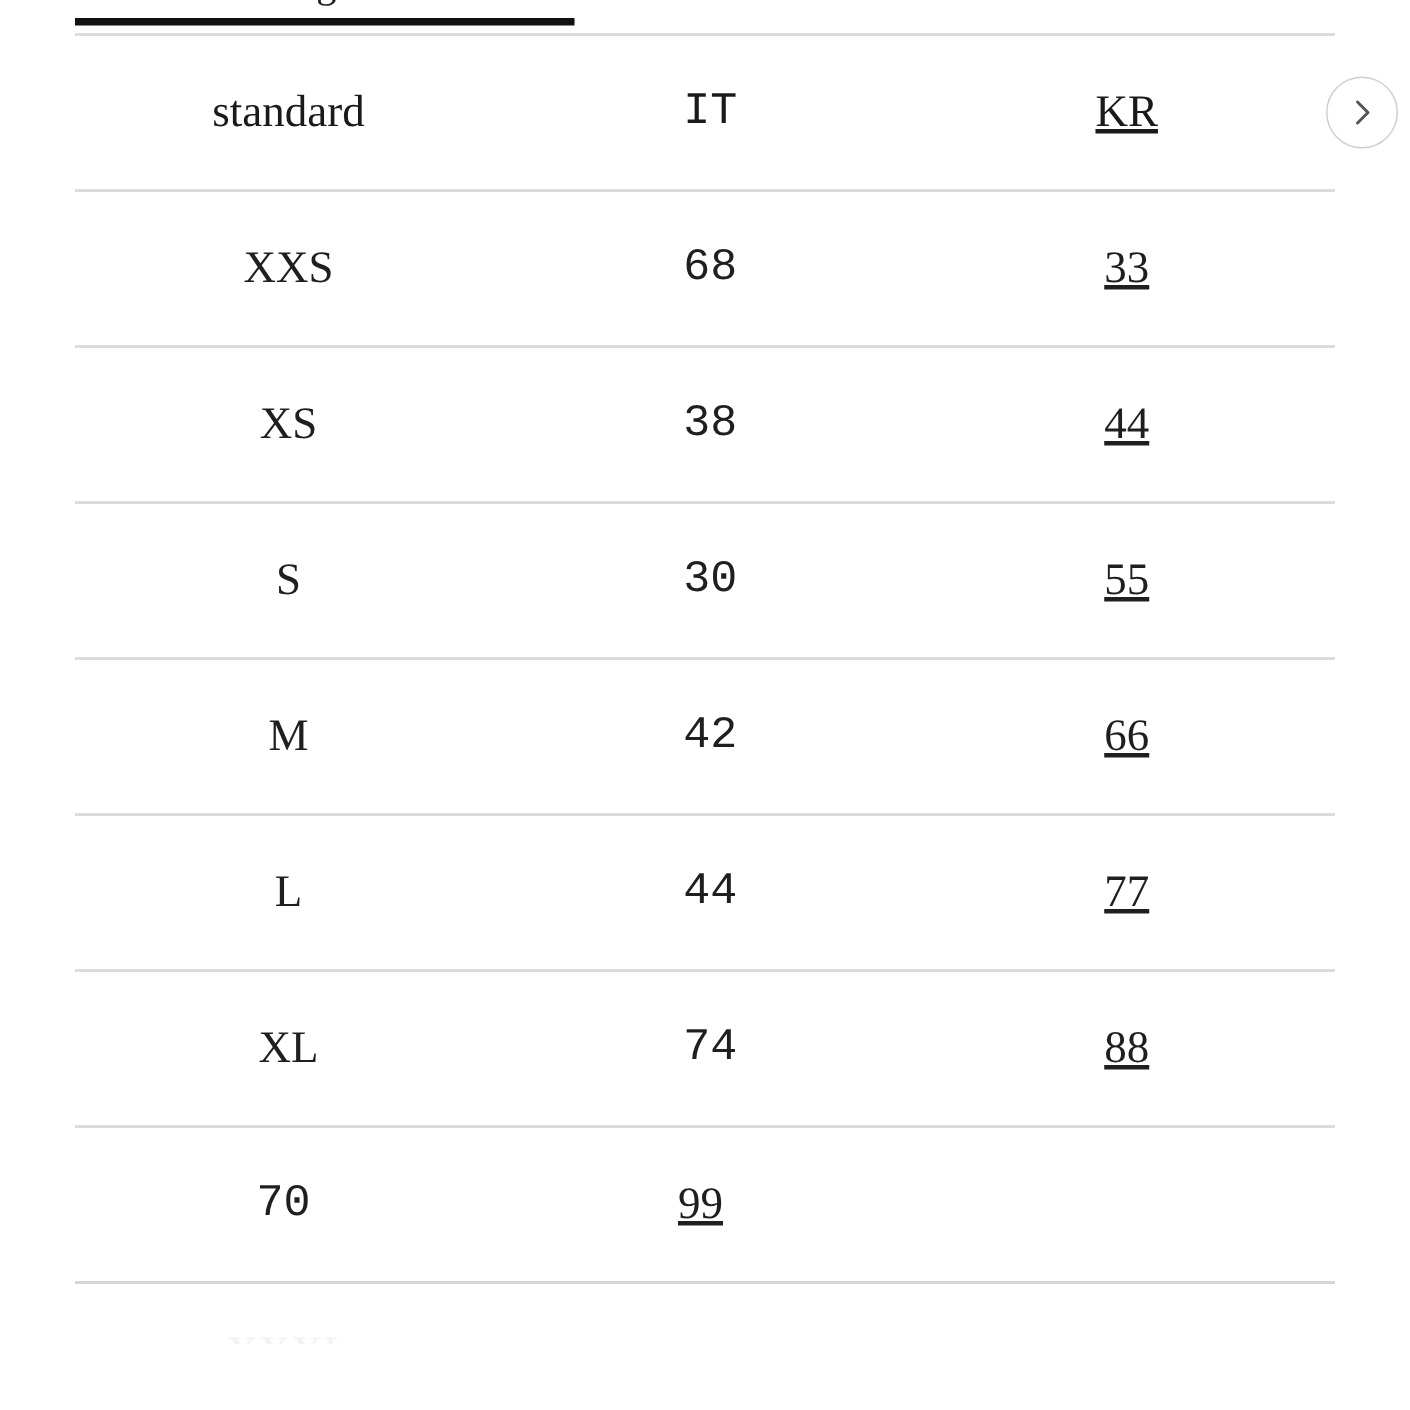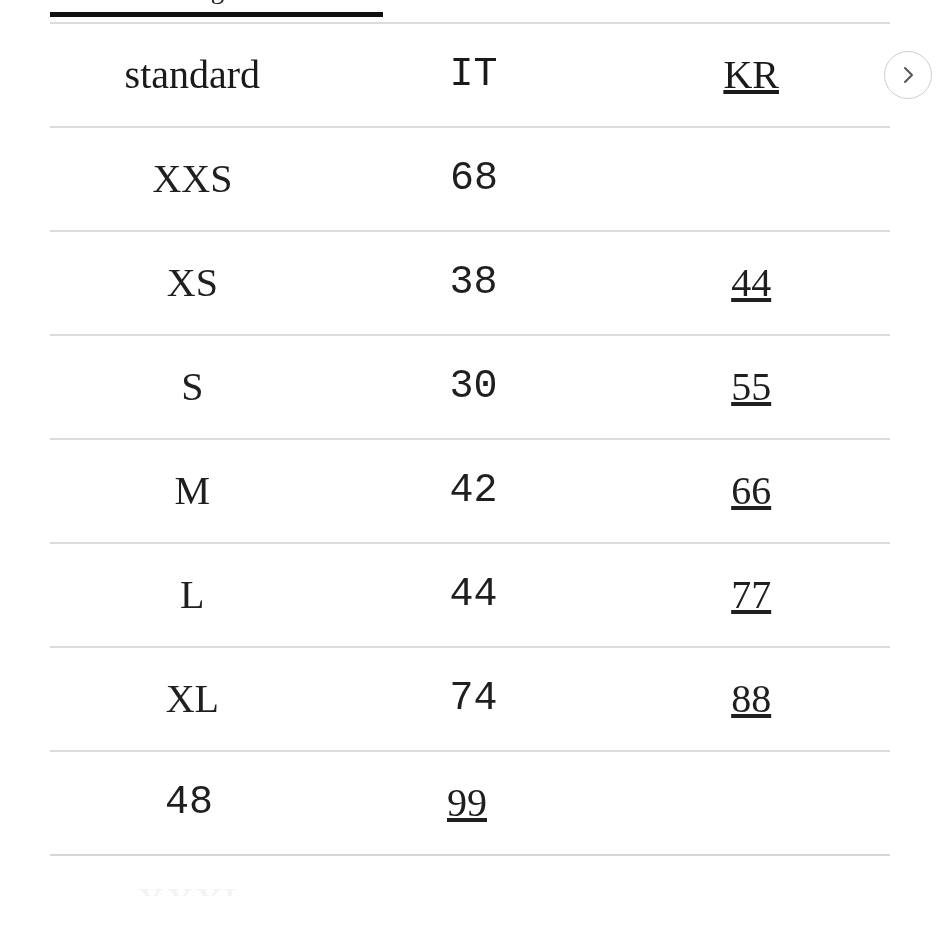--- a/index.html
+++ b/index.html
@@ -69,21 +69,21 @@
   .row {
     position: relative;
     display: flex;
     align-items: center;
     height: 102px;
     padding: 0 50px;
     box-sizing: border-box;
   }
 
   .cell {
-    font-size: 40px;
+    font-size: 30px;
     color: #1f1f1f;
     text-align: center;
     white-space: nowrap;
     line-height: 1;
   }
   .cell.col-standard { width: 285px; }
   .cell.col-it       { width: 278px; font-family: Liberation Mono, monospace; }
   .cell.col-kr       { width: 278px; text-decoration: underline; }
 
   .row.header .cell { color: #1a1a1a; }
@@ -144,20 +144,21 @@
           </svg>
         </span>
       </button>
     </div>
 
     <div class="divider"></div>
 
     <div class="row">
       <div class="cell col-standard">XXS</div>
       <div class="cell col-it">68</div>
+      <div class="cell col-kr">33</div>
     </div>
     <div class="divider"></div>
 
     <div class="row">
       <div class="cell col-standard">XS</div>
       <div class="cell col-it">38</div>
       <div class="cell col-kr">44</div>
     </div>
     <div class="divider"></div>
 
@@ -183,21 +184,21 @@
     <div class="divider"></div>
 
     <div class="row">
       <div class="cell col-standard">XL</div>
       <div class="cell col-it">74</div>
       <div class="cell col-kr">88</div>
     </div>
     <div class="divider"></div>
 
     <div class="row">
-      <div class="cell col-it">48</div>
+      <div class="cell col-it">70</div>
       <div class="cell col-kr">99</div>
     </div>
     <div class="divider strong"></div>
 
     <div class="row partial">
       <div class="cell col-standard">XXXL</div>
       <div class="cell col-it"></div>
       <div class="cell col-kr"></div>
     </div>
 

